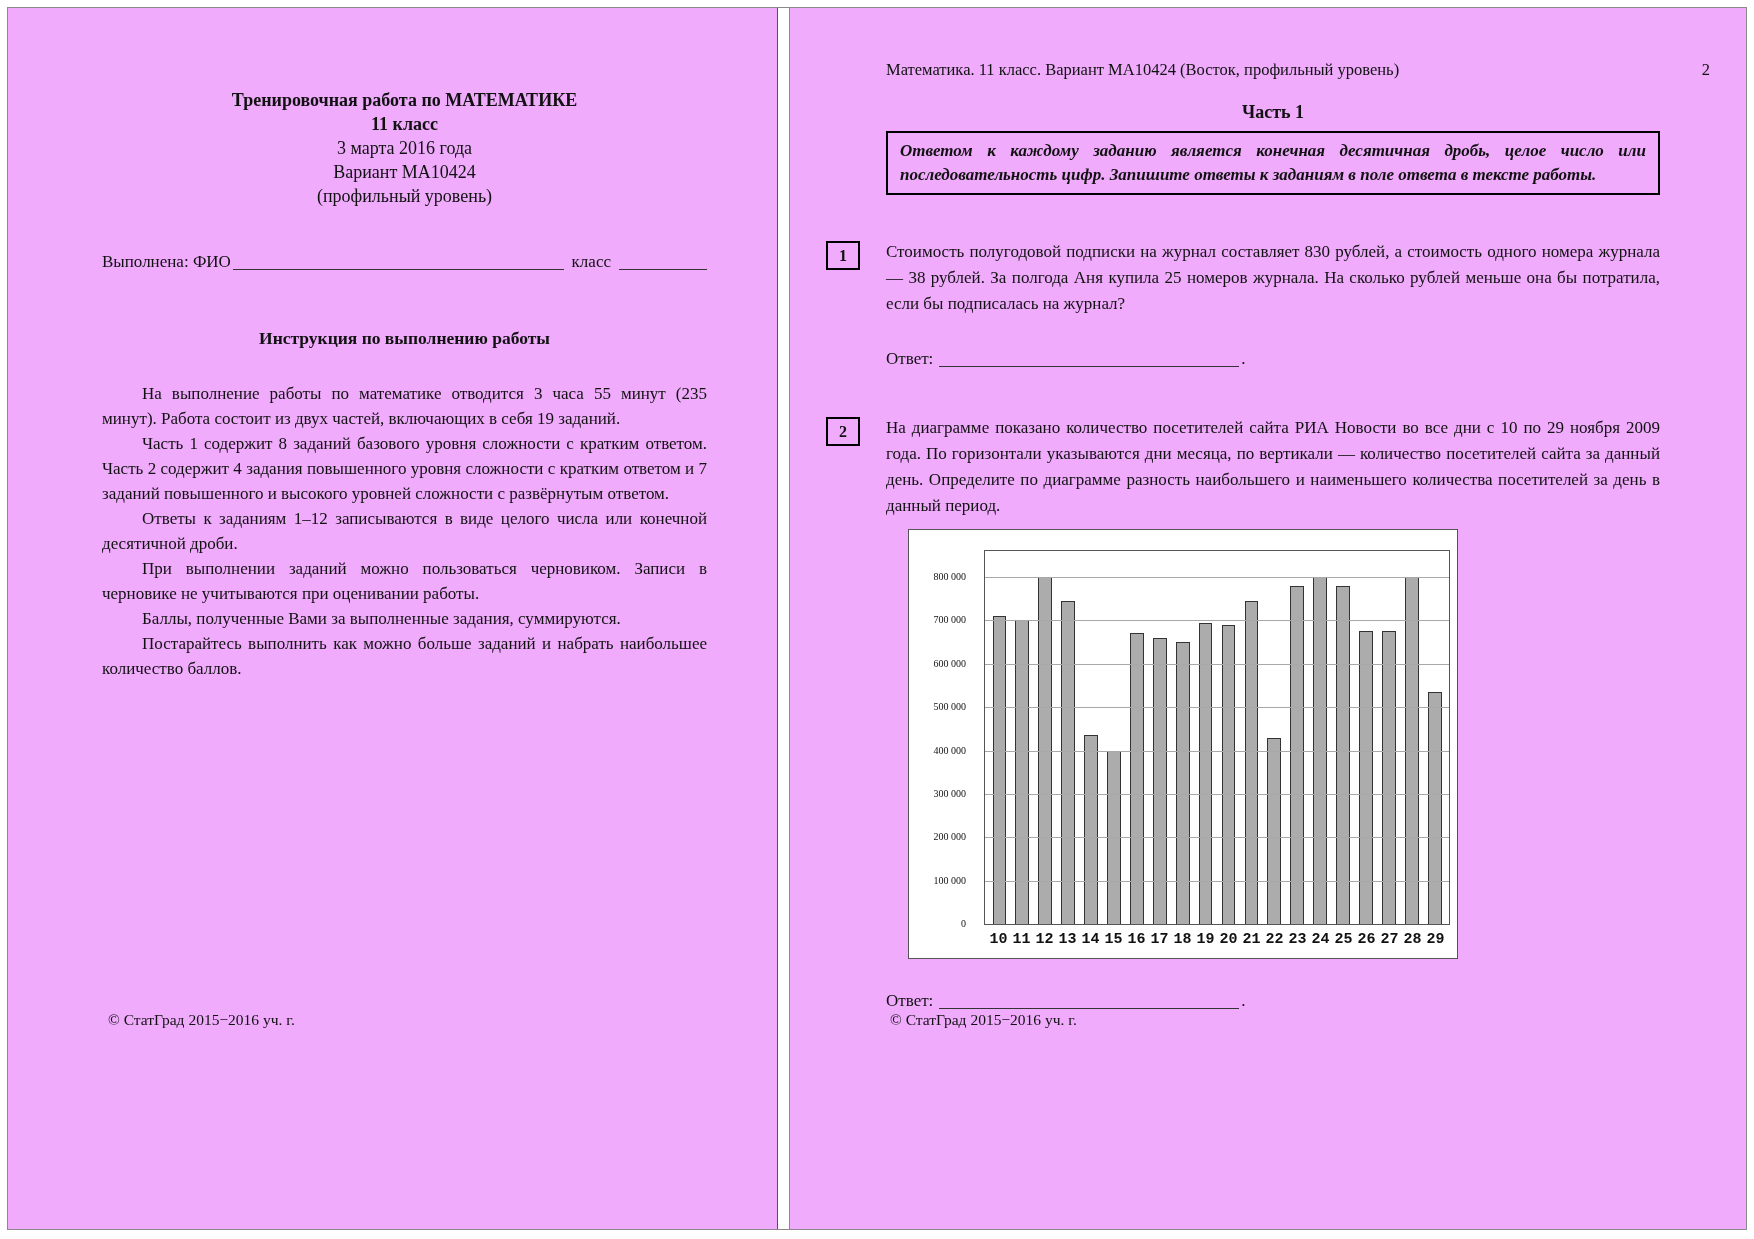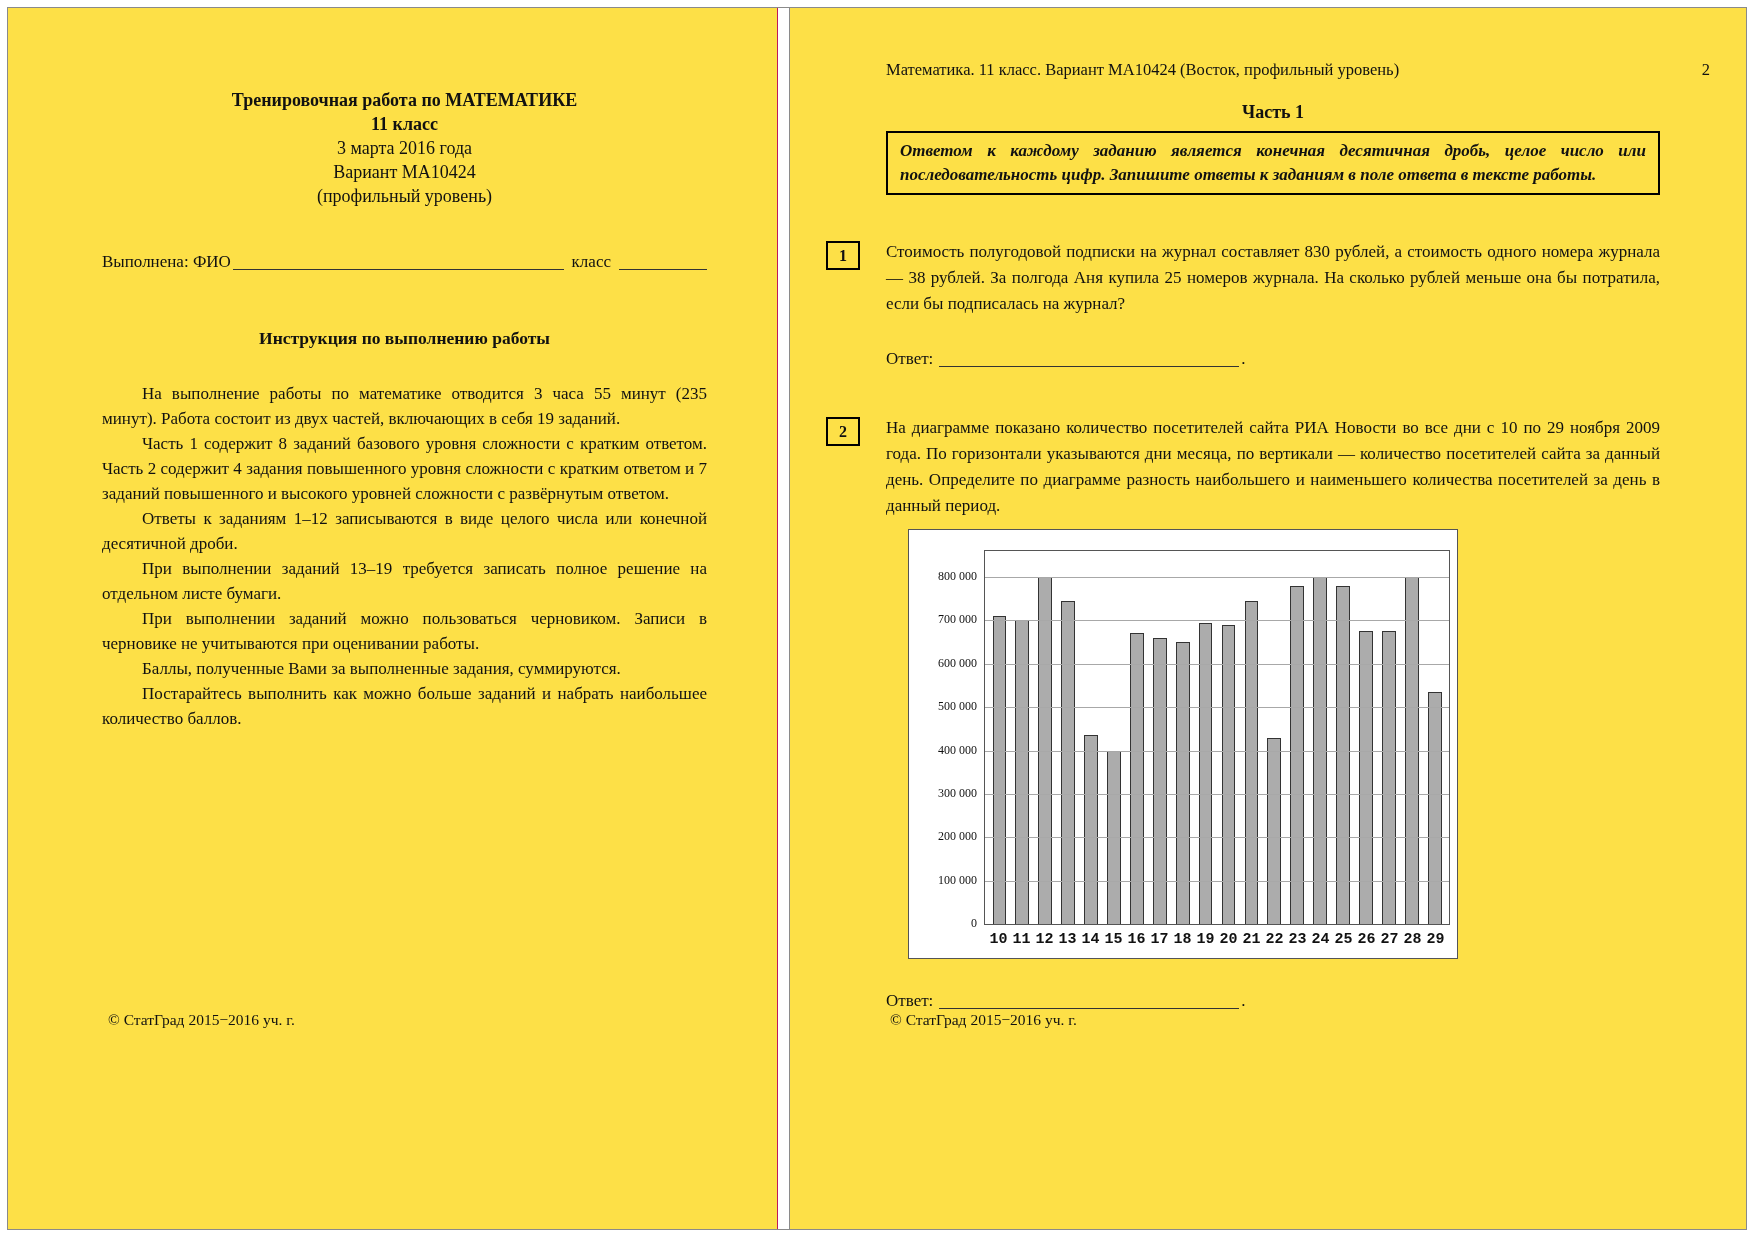--- a/index.html
+++ b/index.html
@@ -19,21 +19,21 @@
     height: 1223px;
     border: 1px solid #8a8a8a;
     display: flex;
     background: #fff;
     box-sizing: border-box;
   }
   .page {
     position: relative;
     height: 100%;
     box-sizing: border-box;
-    background: #fde047;
+    background: #f0abfc;
   }
   .page-left { width: 770px; border-right: 1px solid #be185d; }
   .divider { width: 11px; border-right: 1px solid #8a8a8a; }
   .page-right { flex: 1; }
 
   
   .lp-content { padding: 80px 70px 0 94px; }
   .title-block { text-align: center; font-size: 18px; line-height: 24px; }
   .title-block .t-bold { font-weight: bold; }
   .fio-row {
@@ -135,22 +135,22 @@
     width: 550px;
     border: 1px solid #555;
     padding: 20px 7px 10px 0;
     box-sizing: border-box;
     background: #fff;
   }
   .chart-body { display: flex; }
   .y-axis { width: 75px; position: relative; height: 373px; }
   .ytick {
     position: absolute;
-    right: 7px;
-    font-size: 12px;
+    right: 18px;
+    font-size: 10px;
     white-space: nowrap;
     transform: translateY(-50%);
   }
   .plot {
     flex: 1;
     height: 373px;
     border: 1px solid #555;
     position: relative;
     background: #fff;
   }
@@ -214,21 +214,20 @@
         <span>класс</span>
         <span class="uline small"></span>
       </div>
 
       <h3 class="instr-head">Инструкция по выполнению работы</h3>
 
       <div class="instr">
         <p>На выполнение работы по математике отводится 3 часа 55 минут (235 минут). Работа состоит из двух частей, включающих в себя 19 заданий.</p>
         <p>Часть 1 содержит 8 заданий базового уровня сложности с кратким ответом. Часть 2 содержит 4 задания повышенного уровня сложности с кратким ответом и 7 заданий повышенного и высокого уровней сложности с развёрнутым ответом.</p>
         <p>Ответы к заданиям 1–12 записываются в виде целого числа или конечной десятичной дроби.</p>
-        <p>При выполнении заданий 13–19 требуется записать полное решение на отдельном листе бумаги.</p>
         <p>При выполнении заданий можно пользоваться черновиком. Записи в черновике не учитываются при оценивании работы.</p>
         <p>Баллы, полученные Вами за выполненные задания, суммируются.</p>
         <p>Постарайтесь выполнить как можно больше заданий и набрать наибольшее количество баллов.</p>
       </div>
 
     </div>
     <div class="footer">© СтатГрад 2015−2016 уч. г.</div>
   </div>
 
   <div class="divider"></div>

